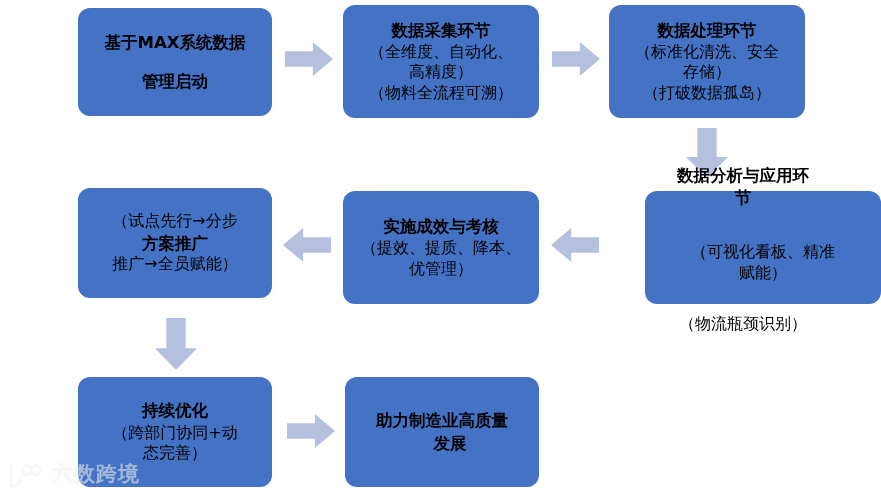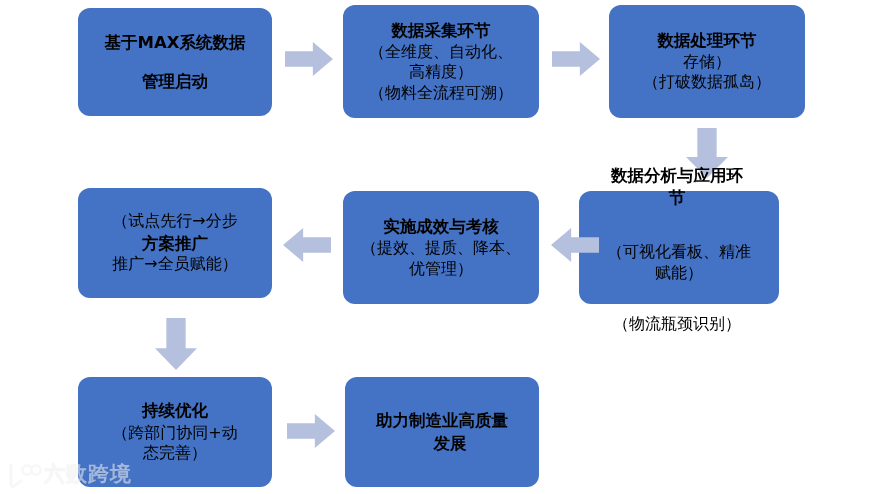--- a/index.html
+++ b/index.html
@@ -80,21 +80,21 @@
     clip-path: polygon(27% 0%, 73% 0%, 73% 58%, 100% 58%, 50% 100%, 0% 58%, 27% 58%);
   }
 
   
   #watermark {
     position: absolute;
     left: 8px;
     bottom: 6px;
     display: flex;
     align-items: flex-end;
-    gap: 2px;
+    gap: 10px;
     opacity: 0.55;
     z-index: 9;
     pointer-events: none;
   }
   #watermark .wm-mark {
     width: 34px;
     height: 26px;
     position: relative;
   }
   #watermark .wm-text {
@@ -121,27 +121,28 @@
     <div class="line ttl">数据采集环节</div>
     <div class="line sub">（全维度、自动化、</div>
     <div class="sub">高精度）</div>
     <div class="line sub">（物料全流程可溯）</div>
   </div>
 
   <div class="arrow arrow-right" style="left:552px; top:42px; width:48px; height:34px;"></div>
 
   <div class="node" style="left:609px; top:5px; width:196px; height:113px;">
     <div class="line ttl">数据处理环节</div>
+    <div class="line sub">（标准化清洗、安全</div>
     <div class="sub">存储）</div>
     <div class="line sub">（打破数据孤岛）</div>
   </div>
 
   <div class="arrow arrow-down" style="left:686px; top:128px; width:42px; height:50px;"></div>
 
-  <div class="node overflow" style="left:579px; top:191px; width:200px; height:113px;">
+  <div class="node overflow" style="left:645px; top:191px; width:236px; height:113px;">
     <div class="line ttl wrap" style="position:absolute; top:-26px; left:-2px; width:200px;">
       <span>数据分析与应用环</span>
     </div>
     <div class="ttl" style="position:absolute; top:-4px; left:0; width:196px;">节</div>
     <div class="line sub" style="margin-top:30px;">（可视化看板、精准</div>
     <div class="sub">赋能）</div>
     <div class="sub" style="position:absolute; bottom:-30px; left:0; width:196px;">（物流瓶颈识别）</div>
   </div>
 
   <div class="arrow arrow-left" style="left:551px; top:228px; width:48px; height:34px;"></div>

